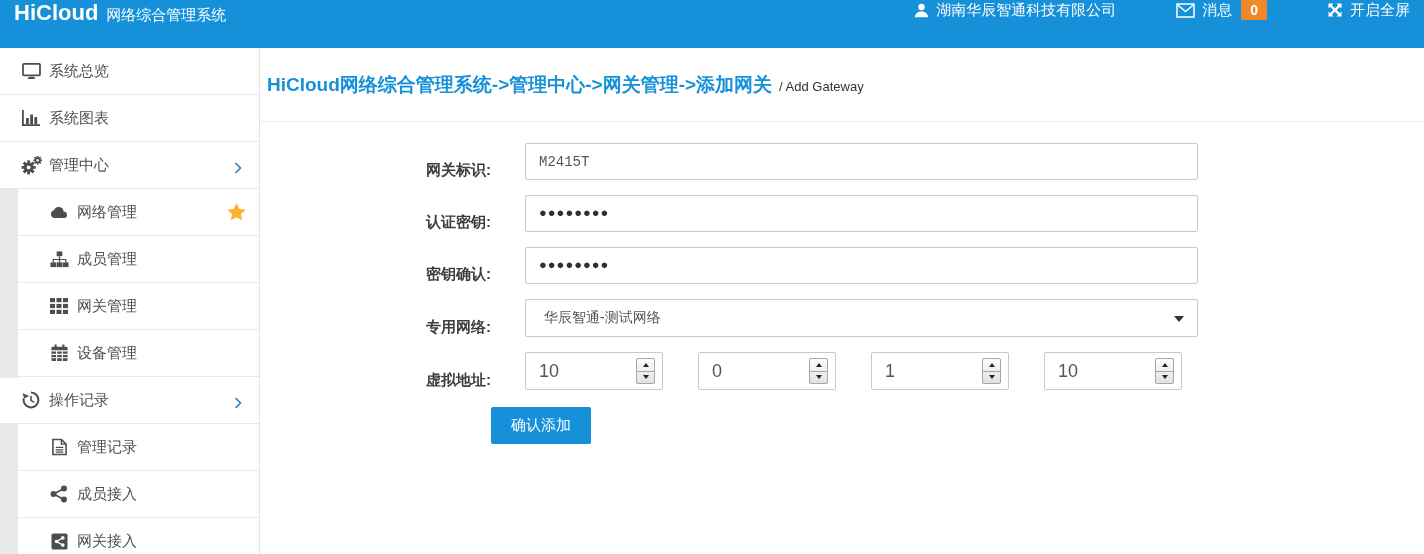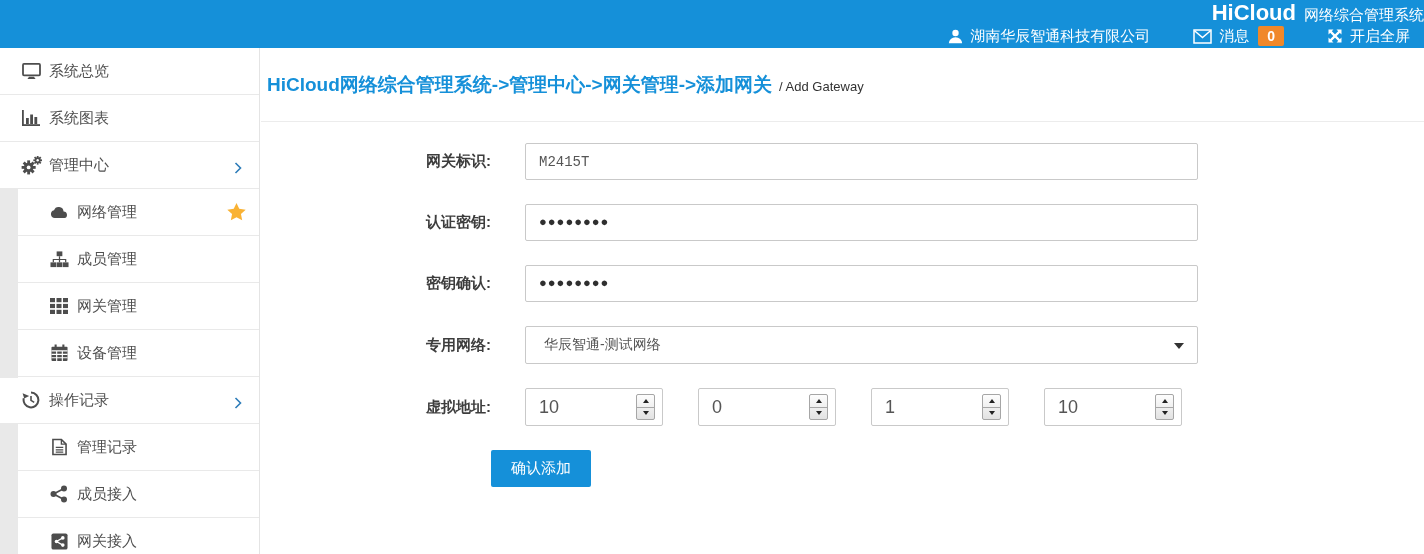--- a/index.html
+++ b/index.html
@@ -5,28 +5,28 @@
   * { box-sizing: border-box; }
   html,body { margin:0; padding:0; }
   body {
     width:1424px; height:554px; overflow:hidden; position:relative;
     background:#fff; font-family:"Liberation Sans","DejaVu Sans",sans-serif;
     color:#4f4f4f;
   }
   
   .header {
     position:absolute; top:0; left:0; width:1424px; height:48px;
-    background:#1590d9; color:#fff; display:flex; align-items:flex-end;flex-direction:column;
+    background:#1590d9; color:#fff; display:flex; align-items:flex-start;
   }
   .brand-wrap { margin-left:14px; display:flex; align-items:baseline; cursor:default; }
   .brand { font-size:22px; font-weight:bold; }
   .brand-suffix { font-size:15px; margin-left:8px; }
   .header-right { margin-left:auto; margin-right:14px; display:flex; align-items:center; }
   .header-item { display:flex; align-items:center; font-size:15px; cursor:pointer; white-space:nowrap; }
-  .header-item + .header-item { margin-left:43px; }
+  .header-item + .header-item { margin-left:60px; }
   .header-item .h-icon { display:flex; align-items:center; margin-right:7px; }
   .badge {
     background:#f0882a; color:#fff; font-size:14px; font-weight:bold;
     padding:2px 9px; margin-left:9px; border-radius:2px;
   }
   
   .sidebar {
     position:absolute; top:48px; left:0; width:260px; height:506px;
     background:#fff; border-right:1px solid #e4e4e4; overflow:hidden;
   }
@@ -44,21 +44,21 @@
   .nav-star { position:absolute; right:13px; top:14px; }
   
   .content { position:absolute; left:261px; top:48px; width:1163px; height:506px; background:#fff; }
   .breadcrumb-bar {
     height:74px; display:flex; align-items:center; padding-left:6px;
     border-bottom:1px solid #ececec;
   }
   .breadcrumb-path { color:#1590d9; font-size:19px; font-weight:bold; }
   .breadcrumb-suffix { color:#323232; font-size:13px; margin-left:7px; padding-top:4px; }
   .form { padding:21px 0 0 165px; }
-  .form-row { display:flex; align-items:center; margin-bottom:24px; }
+  .form-row { display:flex; align-items:flex-end; margin-bottom:15px; }
   .form-label { width:99px; flex-shrink:0; font-size:15px; font-weight:bold; color:#3d3d3d; }
   .text-input {
     width:673px; height:37px; border:1px solid #c9c9c9; border-radius:2px;
     padding:0 12px 0 13px; font-size:14px; color:#555; background:#fff;
     font-family:Liberation Mono, monospace; outline:none;
   }
   .text-input.pw { font-size:13px; font-weight:bold; letter-spacing:1px; color:#2f2f2f; }
   .select-box {
     width:673px; height:38px; border:1px solid #c9c9c9; border-radius:2px;
     display:flex; align-items:center; padding-left:18px; font-size:14px; color:#555;

